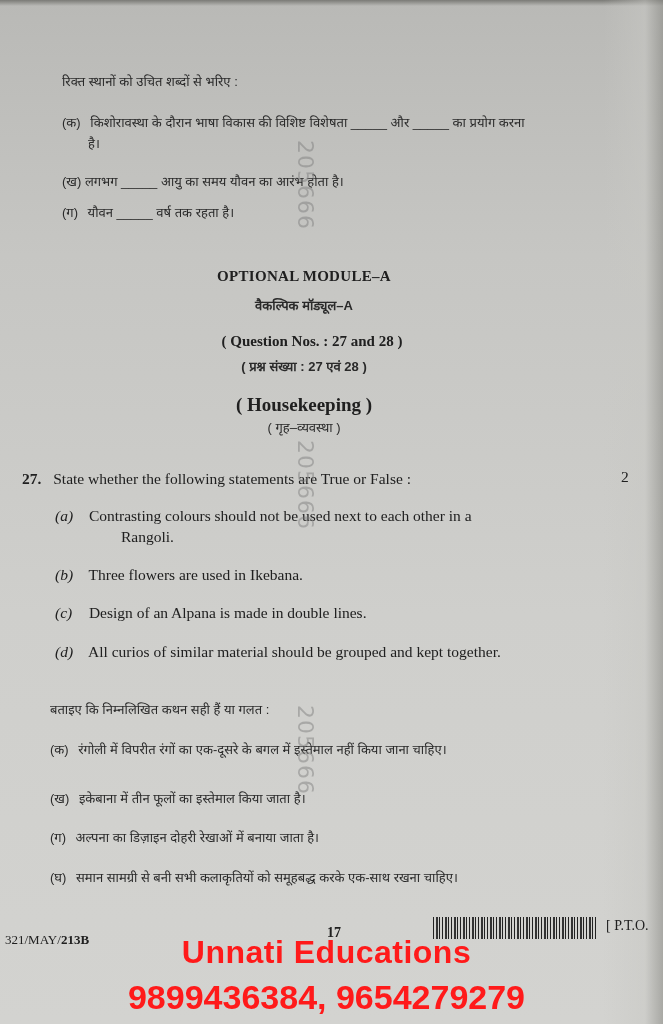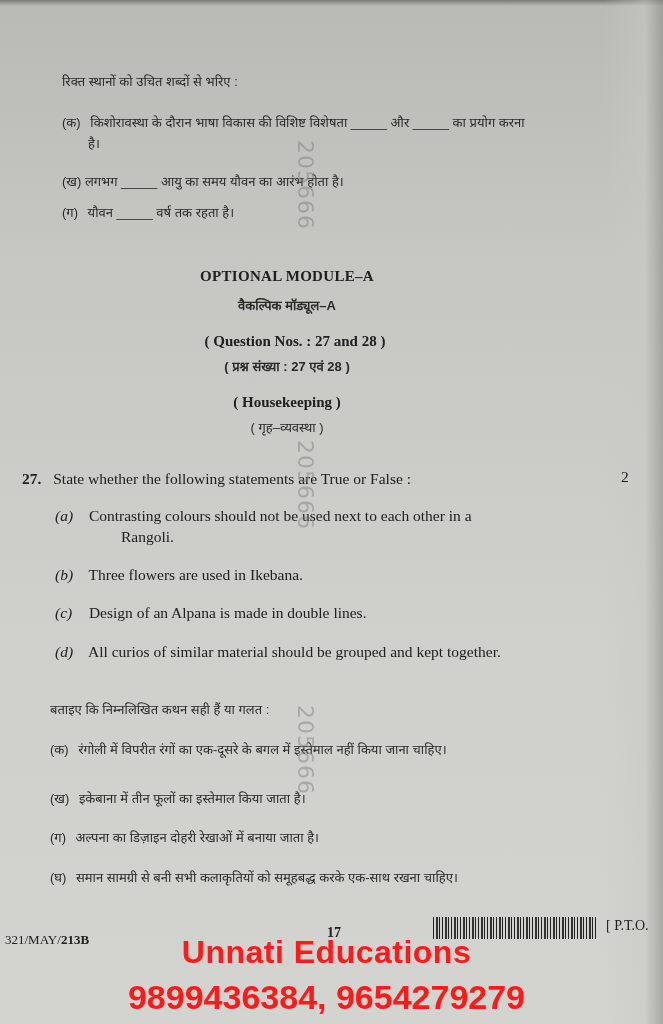--- a/index.html
+++ b/index.html
@@ -13,21 +13,21 @@
     position: absolute; left: 0; top: 0; width: 663px; height: 6px;
     background: linear-gradient(180deg, #7a7a76, rgba(0,0,0,0));
   }
   .page-right-edge {
     position: absolute; right: 0; top: 0; width: 60px; height: 1024px;
     background: linear-gradient(90deg, rgba(255,255,255,0), rgba(200,200,196,0.5) 70%, rgba(140,140,135,0.6));
   }
   .hi { font-family: "Liberation Sans", "DejaVu Sans", sans-serif; font-size: 13px; color: #2a2a2a; }
   .abs { position: absolute; }
   .en { font-family: "Liberation Serif", "DejaVu Serif", serif; font-size: 15.5px; color: #202020; }
-  .center { left: 0; width: 574px; text-align: center; }
+  .center { left: 17px; width: 574px; text-align: center; }
   .bold { font-weight: bold; }
   .label-it { font-style: italic; display: inline-block; width: 30px; }
   .watermark {
     position: absolute; font-family: "DejaVu Sans", sans-serif; font-size: 22px;
     color: rgba(120,120,120,0.45); transform: rotate(90deg); transform-origin: left top;
     letter-spacing: 1px; white-space: nowrap;
   }
   .barcode {
     position: absolute; left: 433px; top: 917px; width: 165px; height: 22px;
     background: repeating-linear-gradient(90deg, #222 0 1px, transparent 1px 3px, #333 3px 5px, transparent 5px 6px, #222 6px 7px, transparent 7px 9px);
@@ -58,21 +58,21 @@
 
 <div class="abs hi" style="left:62px; top:203px;">
   <span>(ग)</span>
   <span style="margin-left:6px">यौवन _____ वर्ष तक रहता है।</span>
 </div>
 
 <div class="abs center en bold" style="top:268px; font-size:15px; letter-spacing:0.3px;">OPTIONAL MODULE–A</div>
 <div class="abs center hi" style="top:296px; font-size:13px; font-weight:bold;">वैकल्पिक मॉड्यूल–A</div>
 <div class="abs center en bold" style="top:333px; font-size:15px;padding-left:8px;">( Question Nos. : 27 and 28 )</div>
 <div class="abs center hi" style="top:357px; font-size:13px; font-weight:bold;">( प्रश्न संख्या : 27 एवं 28 )</div>
-<div class="abs center en bold" style="top:394px; font-size:15px;">( Housekeeping )</div>
+<div class="abs center en bold" style="top:394px; font-size:19px;">( Housekeeping )</div>
 <div class="abs center hi" style="top:418px; font-size:13px;">( गृह–व्यवस्था )</div>
 
 <div class="abs en" style="left:22px; top:470px;">
   <span class="bold">27.</span>
   <span style="margin-left:8px">State whether the following statements are True or False :</span>
 </div>
 <div class="abs en" style="left:621px; top:468px;">2</div>
 
 <div class="abs en" style="left:55px; top:507px;">
   <span class="label-it">(a)</span>

